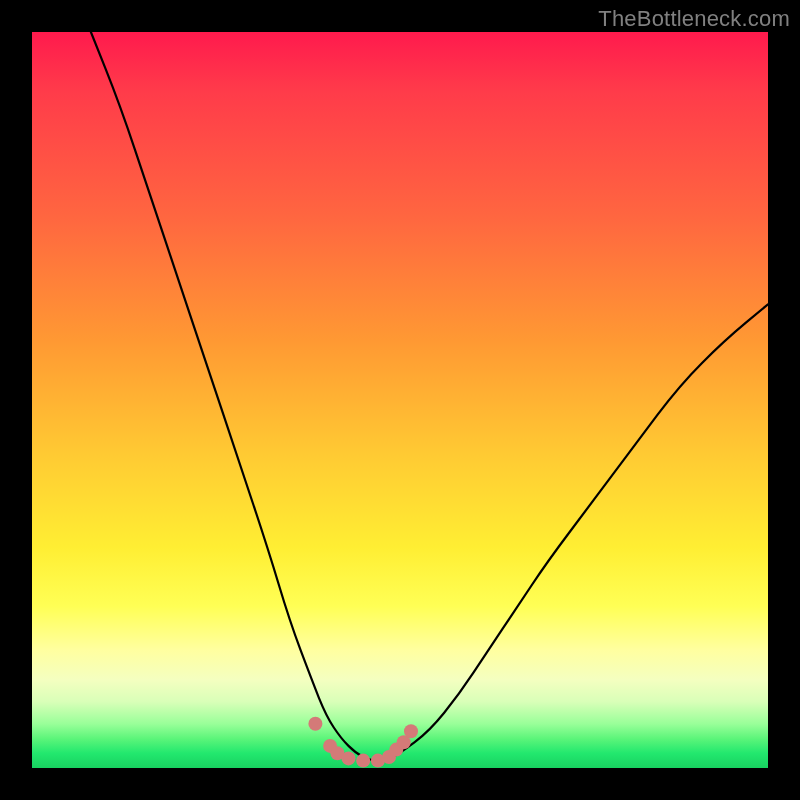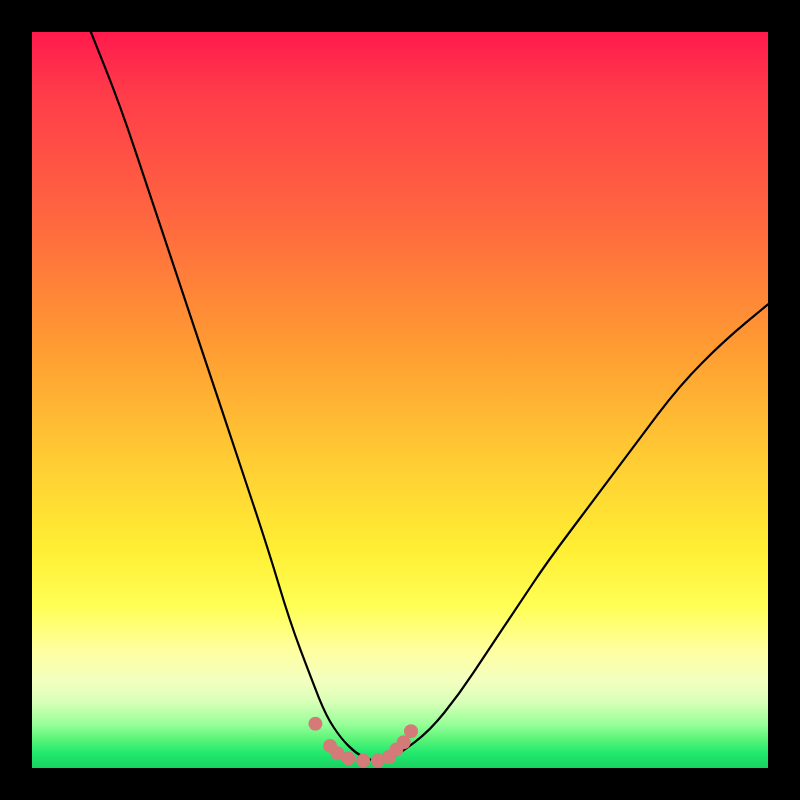--- a/index.html
+++ b/index.html
@@ -60,20 +60,21 @@
     left: 0;
     width: 736px;
     height: 736px;
   }
 </style>
 </head>
 <body>
 
 <div class="frame">
 
+  <div class="watermark">TheBottleneck.com</div>
 
   <div class="plot">
     <svg class="curve" viewBox="0 0 736 736" preserveAspectRatio="none">
       <path id="curve-path" fill="none" stroke="#000" stroke-width="2.2" stroke-linecap="round" d="M 58.9 0.0 Q 58.9 0.0 73.6 36.8 Q 88.3 73.6 103.0 117.8 Q 117.8 161.9 132.5 206.1 Q 147.2 250.2 161.9 294.4 Q 176.6 338.6 191.4 382.7 Q 206.1 426.9 220.8 471.0 Q 235.5 515.2 246.6 552.0 Q 257.6 588.8 268.6 618.2 Q 279.7 647.7 287.0 666.1 Q 294.4 684.5 301.8 695.5 Q 309.1 706.6 316.5 713.9 Q 323.8 721.3 331.2 725.0 Q 338.6 728.6 345.9 728.6 Q 353.3 728.6 360.6 725.0 Q 368.0 721.3 382.7 710.2 Q 397.4 699.2 412.2 680.8 Q 426.9 662.4 441.6 640.3 Q 456.3 618.2 471.0 596.2 Q 485.8 574.1 500.5 552.0 Q 515.2 529.9 537.3 500.5 Q 559.4 471.0 581.4 441.6 Q 603.5 412.2 625.6 382.7 Q 647.7 353.3 669.8 331.2 Q 691.8 309.1 713.9 290.7 T 736.0 272.3"></path>
       <g id="marker-group">
           <circle cx="283.4" cy="691.8" r="7" fill="#d47a78"></circle>
           <circle cx="298.1" cy="713.9" r="7" fill="#d47a78"></circle>
           <circle cx="305.4" cy="721.3" r="7" fill="#d47a78"></circle>
           <circle cx="316.5" cy="726.4" r="7" fill="#d47a78"></circle>
           <circle cx="331.2" cy="728.6" r="7" fill="#d47a78"></circle>

